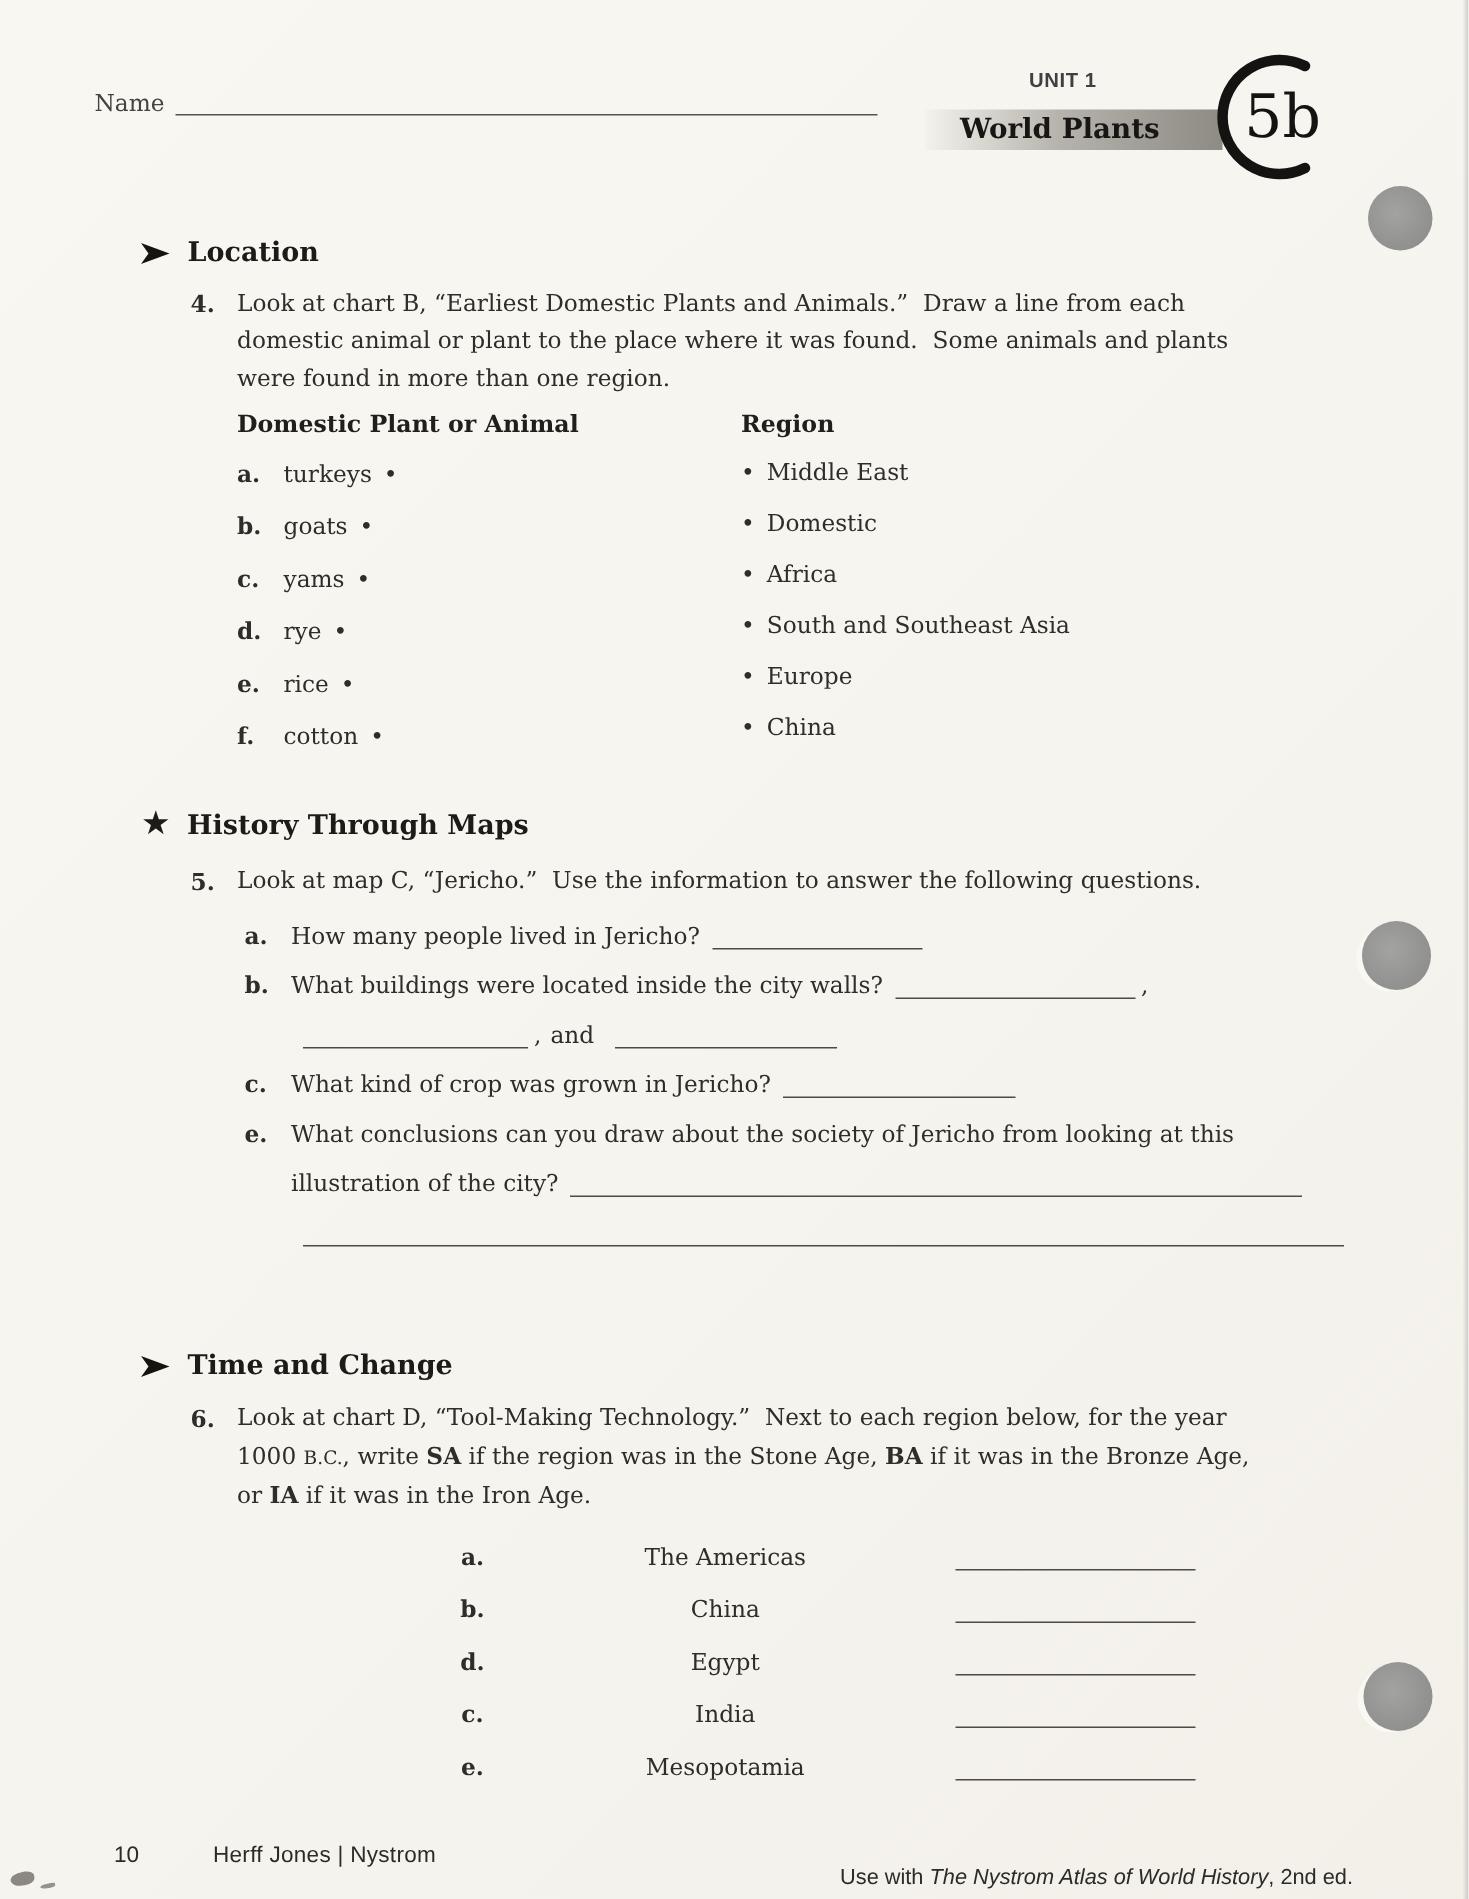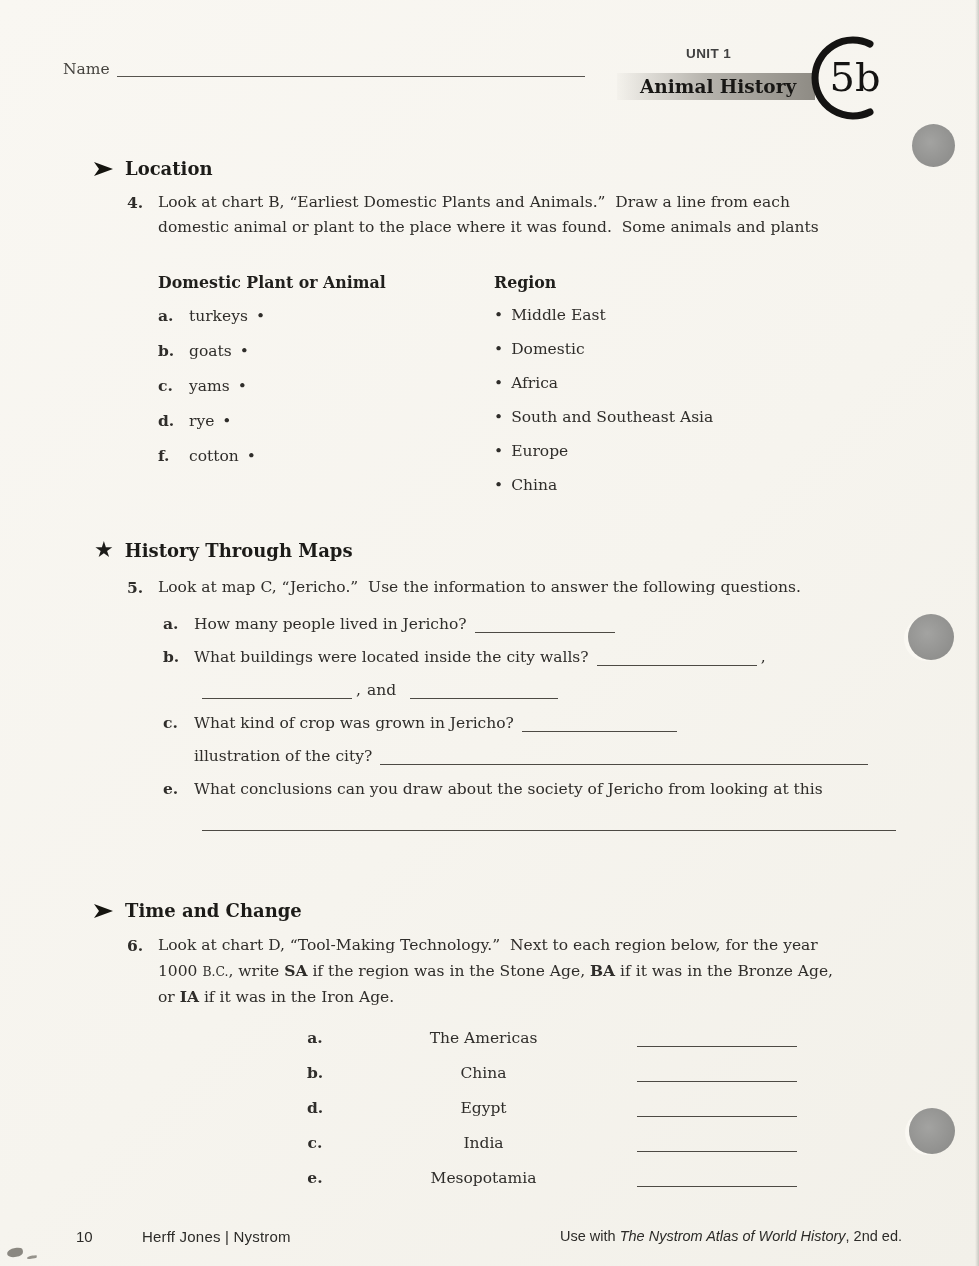--- a/index.html
+++ b/index.html
@@ -73,40 +73,40 @@
   .q6items { margin-top:17px; padding-left:5px;text-align:center; }
   .q6row { margin-bottom:13px; line-height:21px; }
   .q6lbl { display:inline-block; width:306px; }
   .q6row .bl { margin-left:0; width:160px; }
 
   
   .footer { position:absolute; left:0; top:1228px; width:979px;
     font-family:"Liberation Sans",sans-serif; font-size:15px; color:#2c2b28; }
   .pgnum { position:absolute; left:76px;text-align:center; }
   .pub { position:absolute; left:142px; letter-spacing:0.2px; }
-  .usewith { position:absolute; right:77px; font-size:14.5px; }
+  .usewith { position:absolute; right:77px; font-size:14.5px;margin-top:16px; }
   .usewith .it { font-style:italic; }
 
   .corner-mark { position:absolute; left:7px; top:1248px; width:16px; height:9px;
     background:#5e5b54; border-radius:60% 40% 50% 50%; opacity:.7; transform:rotate(-8deg);
     box-shadow:16px 7px 0 -3px #6e6b63; }
 </style>
 </head>
 <body>
 
 <div class="page-edge"></div>
 
 <div class="name-row">
   <span>Name</span><span class="name-blank"></span>
 </div>
 
 <div class="unit-area">
   <div class="band"></div>
   <div class="unit-label">UNIT 1</div>
-  <div class="subject">Animal History</div>
+  <div class="subject">World Plants</div>
   <svg class="crescent" width="96" height="96" viewBox="0 0 96 96">
     <path d="M 65 14 A 38 38 0 1 0 65 82" fill="none" stroke="#141312" stroke-width="7" stroke-linecap="round"></path>
     <text class="badge-text" x="50" y="61" text-anchor="middle">5b</text>
   </svg>
 </div>
 
 <div class="punch" id="punch1"></div>
 <div class="punch" id="punch2"></div>
 <div class="punch" id="punch3"></div>
 
@@ -115,30 +115,32 @@
     <polygon points="0,0 19,7 0,14 5,7" fill="#15140f"></polygon>
   </svg>
   <span>Location</span>
 </div>
 
 <div class="q" id="q4">
   <div class="qnum">4.</div>
   <div class="qtext">
     <div class="qline">Look at chart B, “Earliest Domestic Plants and Animals.”  Draw a line from each</div>
     <div class="qline">domestic animal or plant to the place where it was found.  Some animals and plants</div>
+    <div class="qline">were found in more than one region.</div>
   </div>
 </div>
 
 <div class="match">
   <div class="mcol-left">
     <div class="mhead">Domestic Plant or Animal</div>
     <div class="mrow"><span class="ltr">a.</span><span>turkeys</span><span class="dot">•</span></div>
     <div class="mrow"><span class="ltr">b.</span><span>goats</span><span class="dot">•</span></div>
     <div class="mrow"><span class="ltr">c.</span><span>yams</span><span class="dot">•</span></div>
     <div class="mrow"><span class="ltr">d.</span><span>rye</span><span class="dot">•</span></div>
+    <div class="mrow"><span class="ltr">e.</span><span>rice</span><span class="dot">•</span></div>
     <div class="mrow"><span class="ltr">f.</span><span>cotton</span><span class="dot">•</span></div>
   </div>
   <div class="mcol-right">
     <div class="mhead">Region</div>
     <div class="mrow"><span class="dot">•</span><span>Middle East</span></div>
     <div class="mrow"><span class="dot">•</span><span>Domestic</span></div>
     <div class="mrow"><span class="dot">•</span><span>Africa</span></div>
     <div class="mrow"><span class="dot">•</span><span>South and Southeast Asia</span></div>
     <div class="mrow"><span class="dot">•</span><span>Europe</span></div>
     <div class="mrow"><span class="dot">•</span><span>China</span></div>
@@ -152,22 +154,22 @@
 
 <div class="q" id="q5">
   <div class="qnum">5.</div>
   <div class="qtext">
     <div class="qline">Look at map C, “Jericho.”  Use the information to answer the following questions.</div>
     <div class="subqs">
       <div class="srow"><span class="ltr">a.</span><span>How many people lived in Jericho?</span><span class="bl w140"></span></div>
       <div class="srow"><span class="ltr">b.</span><span>What buildings were located inside the city walls?</span><span class="bl w160"></span><span>,</span></div>
       <div class="srow indent"><span class="bl w150"></span><span>,</span><span class="andw">and</span><span class="bl w148"></span></div>
       <div class="srow"><span class="ltr">c.</span><span>What kind of crop was grown in Jericho?</span><span class="bl w155"></span></div>
+      <div class="srow"><span class="ltr">e.</span><span>What conclusions can you draw about the society of Jericho from looking at this</span></div>
       <div class="srow indent"><span>illustration of the city?</span><span class="bl w490"></span></div>
-      <div class="srow"><span class="ltr">e.</span><span>What conclusions can you draw about the society of Jericho from looking at this</span></div>
       <div class="srow indent"><span class="bl w696"></span></div>
     </div>
   </div>
 </div>
 
 <div class="sec" id="sec-time">
   <svg class="arrow" width="20" height="14" viewBox="0 0 20 14">
     <polygon points="0,0 19,7 0,14 5,7" fill="#15140f"></polygon>
   </svg>
   <span>Time and Change</span>

